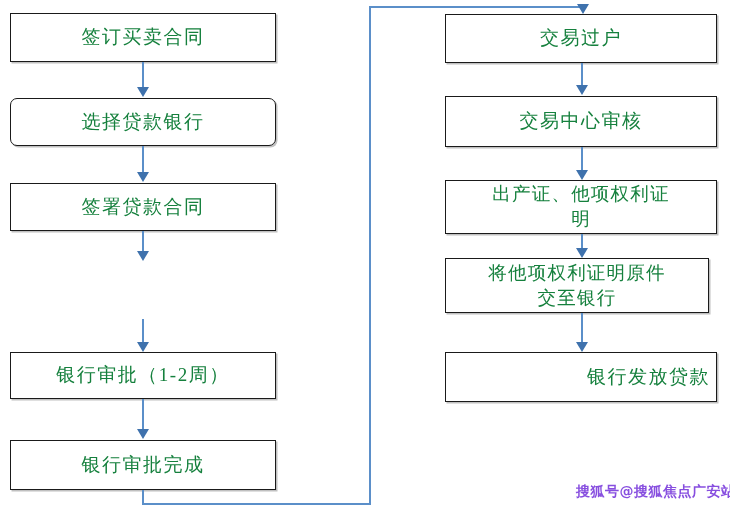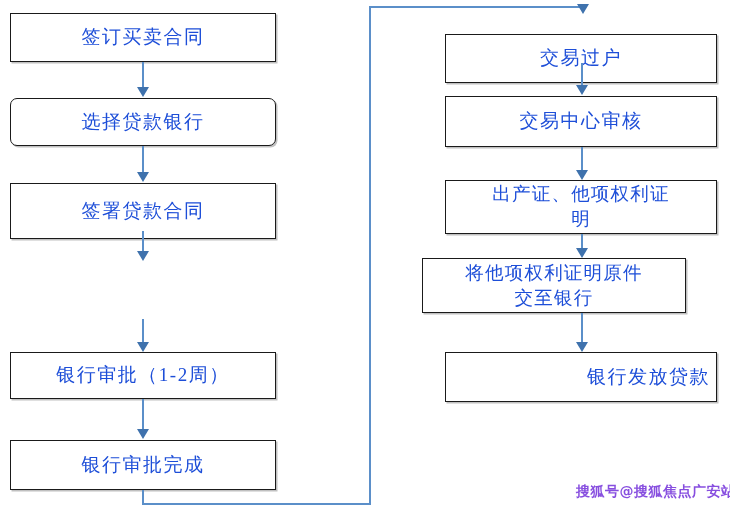--- a/index.html
+++ b/index.html
@@ -27,21 +27,21 @@
     text-align: center;
   }
   .node .label {
     display: block;
     width: 100%;
     padding: 0 6px;
     box-sizing: border-box;
     font-size: 19px;
     line-height: 1.38;
     letter-spacing: 1.5px;
-    color: #1d4ed8;
+    color: #15803d;
     white-space: pre-line;
   }
   .node.two-line .label {
     font-size: 18.5px;
     line-height: 1.35;
     letter-spacing: 1.2px;
   }
   .conn {
     position: absolute;
     background: #5b8fc9;
@@ -74,47 +74,47 @@
 <div id="canvas">
 
   <div class="node" style="left:10px; top:13px; width:266px; height:49px;">
     <span class="label">签订买卖合同</span>
   </div>
 
   <div class="node" style="left:10px; top:98px; width:266px; height:48px;border-radius:7px;">
     <span class="label">选择贷款银行</span>
   </div>
 
-  <div class="node" style="left:10px; top:183px; width:266px; height:56px;align-items:center;">
+  <div class="node" style="left:10px; top:183px; width:266px; height:48px;align-items:center;">
     <span class="label">签署贷款合同</span>
   </div>
 
 
   <div class="node" style="left:10px; top:352px; width:266px; height:47px;">
     <span class="label">银行审批（1-2周）</span>
   </div>
 
   <div class="node" style="left:10px; top:440px; width:266px; height:50px;">
     <span class="label">银行审批完成</span>
   </div>
 
-  <div class="node" style="left:445px; top:14px; width:272px; height:49px;margin-top:20px;">
+  <div class="node" style="left:445px; top:14px; width:272px; height:49px;">
     <span class="label">交易过户</span>
   </div>
 
   <div class="node" style="left:445px; top:96px; width:272px; height:51px;">
     <span class="label">交易中心审核</span>
   </div>
 
   <div class="node two-line" style="left:445px; top:180px; width:272px; height:54px;">
     <span class="label">出产证、他项权利证
 明</span>
   </div>
 
-  <div class="node two-line" style="left:422px; top:258px; width:264px; height:55px;">
+  <div class="node two-line" style="left:445px; top:258px; width:264px; height:55px;">
     <span class="label">将他项权利证明原件
 交至银行</span>
   </div>
 
   <div class="node" style="left:445px; top:352px; width:272px; height:50px;text-align:right;">
     <span class="label">银行发放贷款</span>
   </div>
 
   <div class="conn v" style="left:142px; top:62px; height:26px;"></div>
   <div class="arrowhead" style="left:136.5px; top:87px;"></div>

